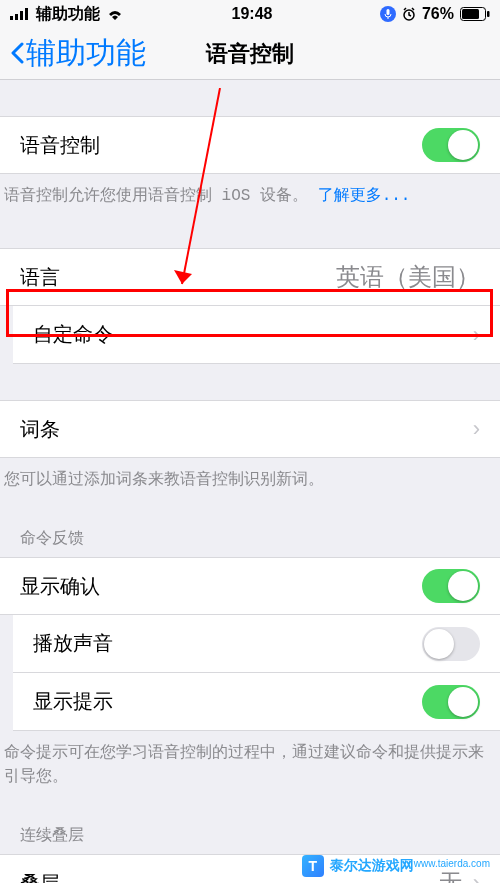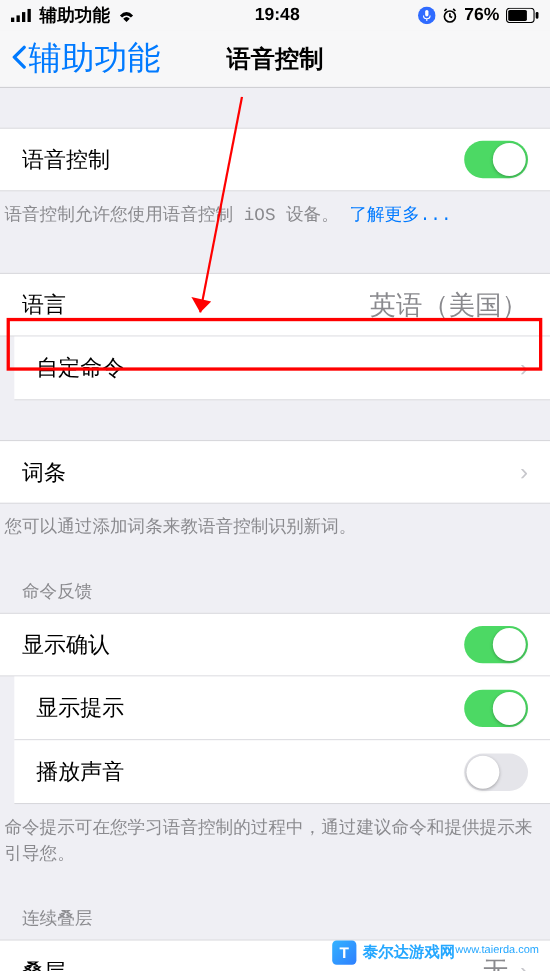--- a/index.html
+++ b/index.html
@@ -216,26 +216,26 @@
   <div class="footer-text">您可以通过添加词条来教语音控制识别新词。</div>
 </div>
 
 <div class="group" style="margin-top:24px;">
   <div class="section-header">命令反馈</div>
   <div class="row">
     <span class="row-label">显示确认</span>
     <div class="switch on"></div>
   </div>
   <div class="row">
+    <span class="row-label">播放声音</span>
+    <div class="switch off"></div>
+  </div>
+  <div class="row">
     <span class="row-label">显示提示</span>
     <div class="switch on"></div>
-  </div>
-  <div class="row">
-    <span class="row-label">播放声音</span>
-    <div class="switch off"></div>
   </div>
   <div class="footer-text">命令提示可在您学习语音控制的过程中，通过建议命令和提供提示来引导您。</div>
 </div>
 
 <div class="group" style="margin-top:24px;">
   <div class="section-header">连续叠层</div>
   <div class="row">
     <span class="row-label">叠层</span>
     <div class="row-right">
       <span class="row-value">无</span>

